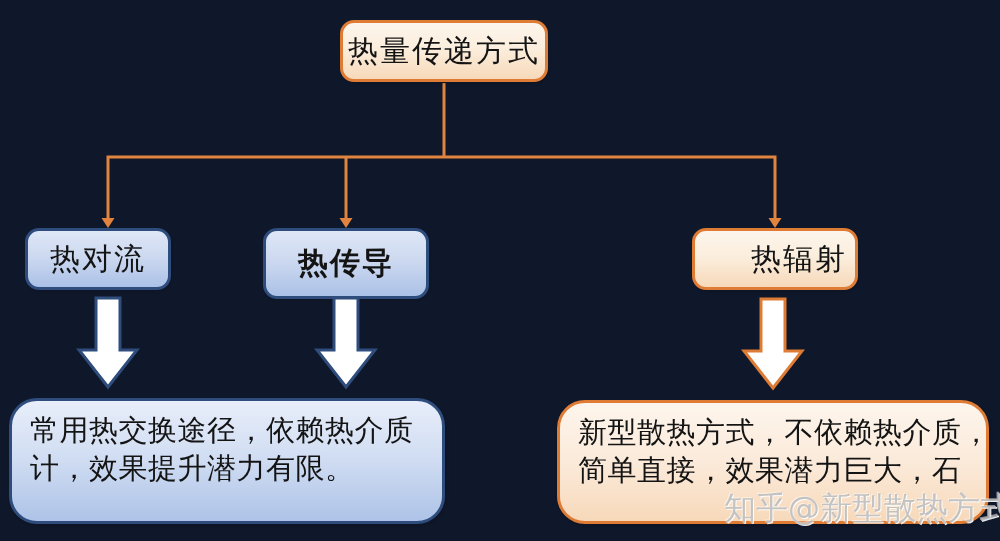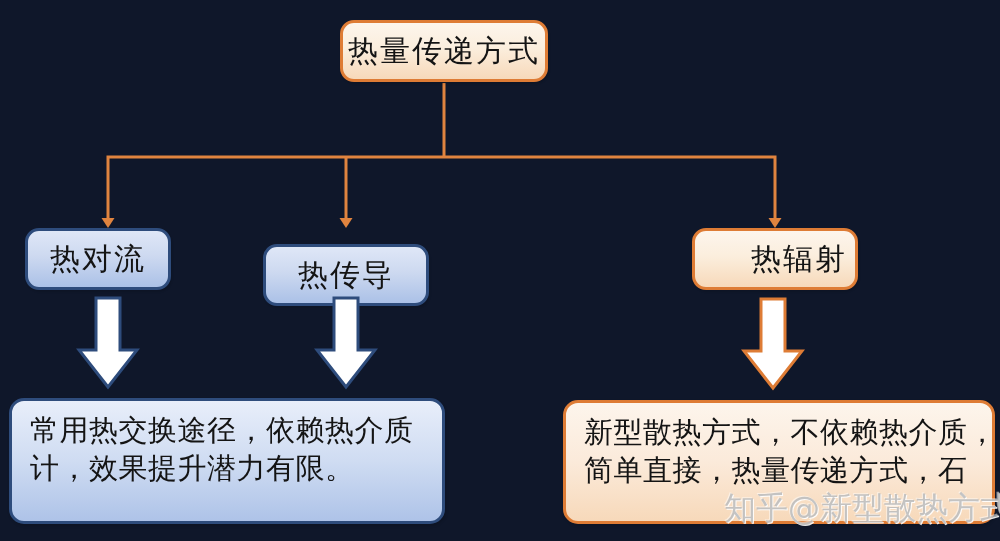--- a/index.html
+++ b/index.html
@@ -33,49 +33,48 @@
   .node.orange {
     border: 3px solid #de7c35;
     background: linear-gradient(180deg, #fdf5ec 0%, #fbeedd 45%, #f7d9ba 100%);
   }
   .node.blue {
     border: 3px solid #2e4c7c;
     background: linear-gradient(180deg, #dfe7f7 0%, #cdd9f0 45%, #abc1e7 100%);
   }
   .node-root  { left: 340px; top: 20px;  width: 208px; height: 62px; }
   .node-c1    { left: 25px;  top: 228px; width: 146px; height: 62px; }
-  .node-c2    { left: 263px; top: 244px; width: 166px; height: 62px; }
+  .node-c2    { left: 263px; top: 228px; width: 166px; height: 71px; font-weight: bold; }
   .node-c3    { left: 692px; top: 228px; width: 166px; height: 62px; padding-left: 48px; }
 
   .block-arrow { position: absolute; width: 64px; height: 96px; }
   .ba-1 { left: 76px;  top: 295px; }
   .ba-2 { left: 314px; top: 295px; }
   .ba-3 { left: 741px; top: 296px; }
 
   .desc {
     position: absolute;
     box-sizing: border-box;
-    border-radius: 15px;
+    border-radius: 28px;
     padding: 10px 14px 16px 18px;
     font-size: 29px;
     line-height: 38px;
     color: #141414;
     letter-spacing: 0.5px;
     box-shadow: 1px 2px 3px rgba(0,0,0,0.15);
   }
   .desc.blue {
     left: 9px; top: 398px; width: 436px; height: 126px;
     border: 3px solid #2e4c7c;
     background: linear-gradient(180deg, #e8eefa 0%, #cfdcf2 50%, #aec3e8 100%);
   }
   .desc.orange {
     left: 557px; top: 400px; width: 432px; height: 124px;
     border: 3px solid #de7c35;
     background: linear-gradient(180deg, #fdf5ec 0%, #fbeada 50%, #f7d9ba 100%);
-    margin-left: 6px;
   }
   .desc .line { white-space: nowrap; }
 
   .watermark {
     position: absolute;
     left: 724px; top: 487px;
     font-size: 32px;
     letter-spacing: 0px;
     color: rgba(186,186,186,0.85);
     text-shadow: 1px 1px 0 rgba(255,255,255,0.9), -1px -1px 0 rgba(255,255,255,0.5);
@@ -123,18 +122,18 @@
   <svg class="block-arrow ba-3" viewBox="0 0 64 96" xmlns="http://www.w3.org/2000/svg">
     <polygon points="20,3 44,3 44,55 61,55 32,92 3,55 20,55" fill="#ffffff" stroke="#de7c35" stroke-width="3" stroke-linejoin="miter"></polygon>
   </svg>
 
   <div class="desc blue">
     <div class="line">常用热交换途径，依赖热介质</div>
     <div class="line">计，效果提升潜力有限。</div>
   </div>
   <div class="desc orange">
     <div class="line">新型散热方式，不依赖热介质，</div>
-    <div class="line">简单直接，热量传递方式，石</div>
+    <div class="line">简单直接，效果潜力巨大，石</div>
   </div>
 
   <div class="watermark">知乎@新型散热方式</div>
 
 </div>
 
 </body></html>

